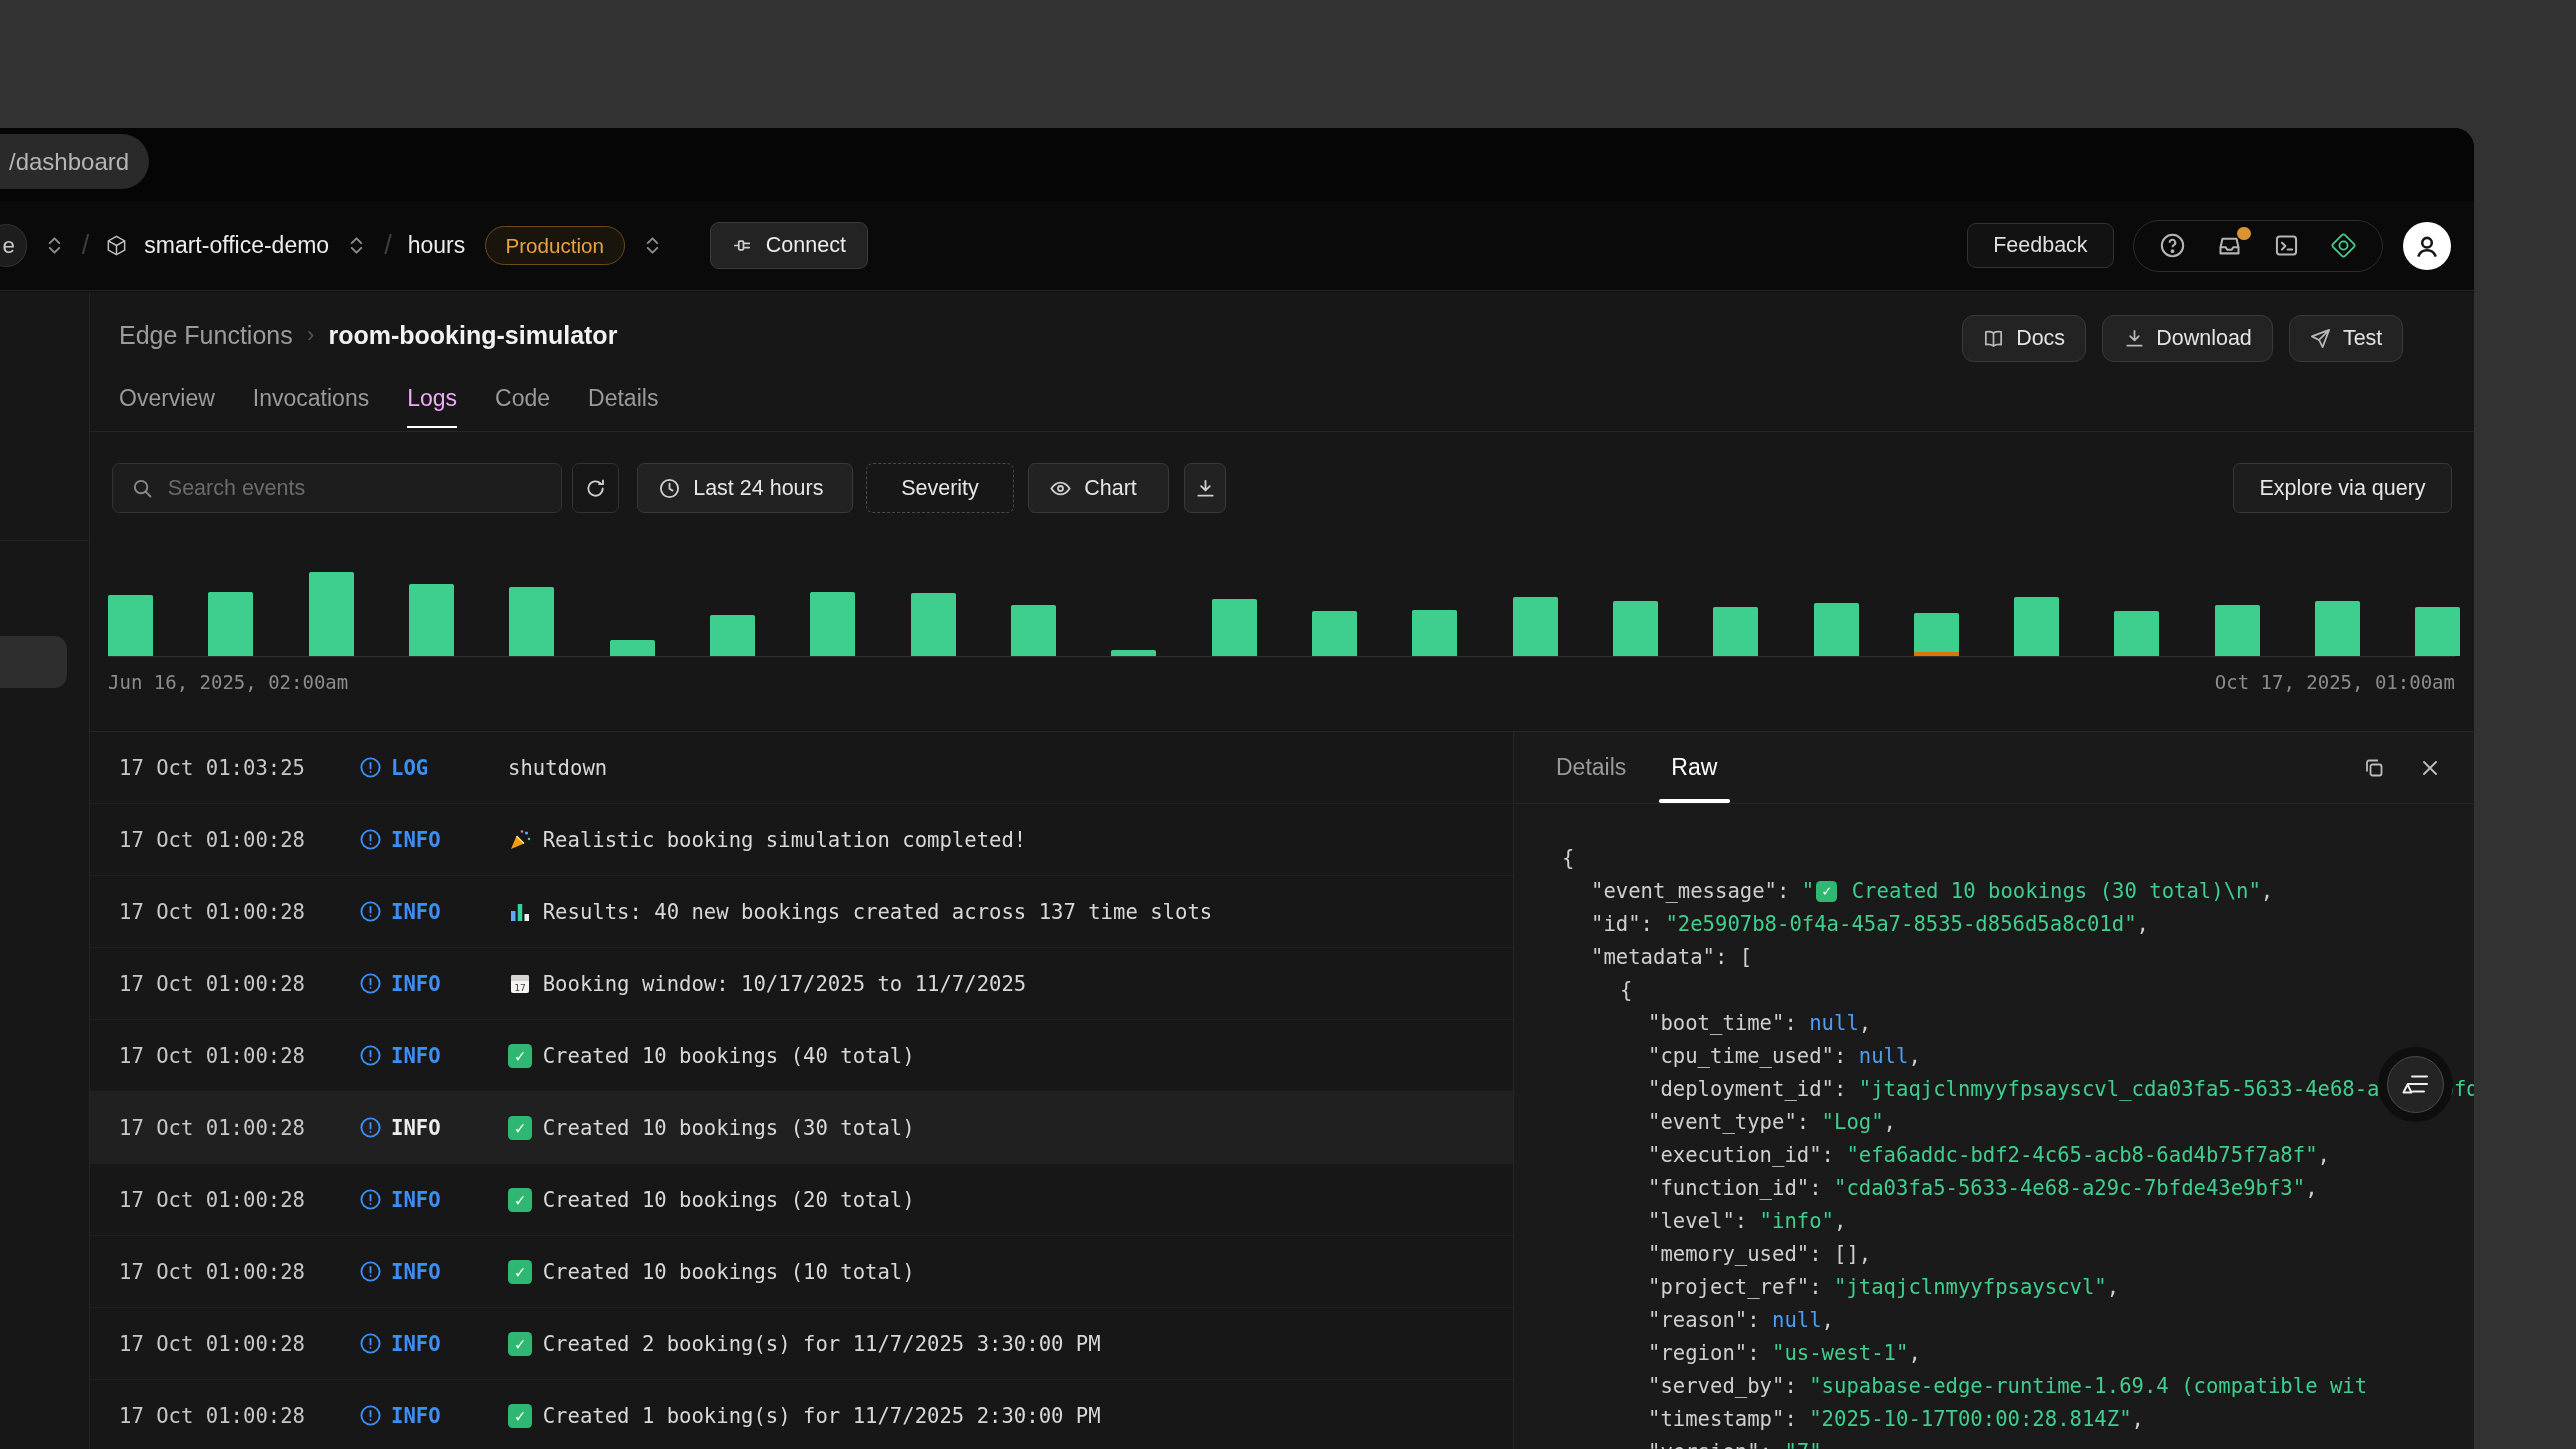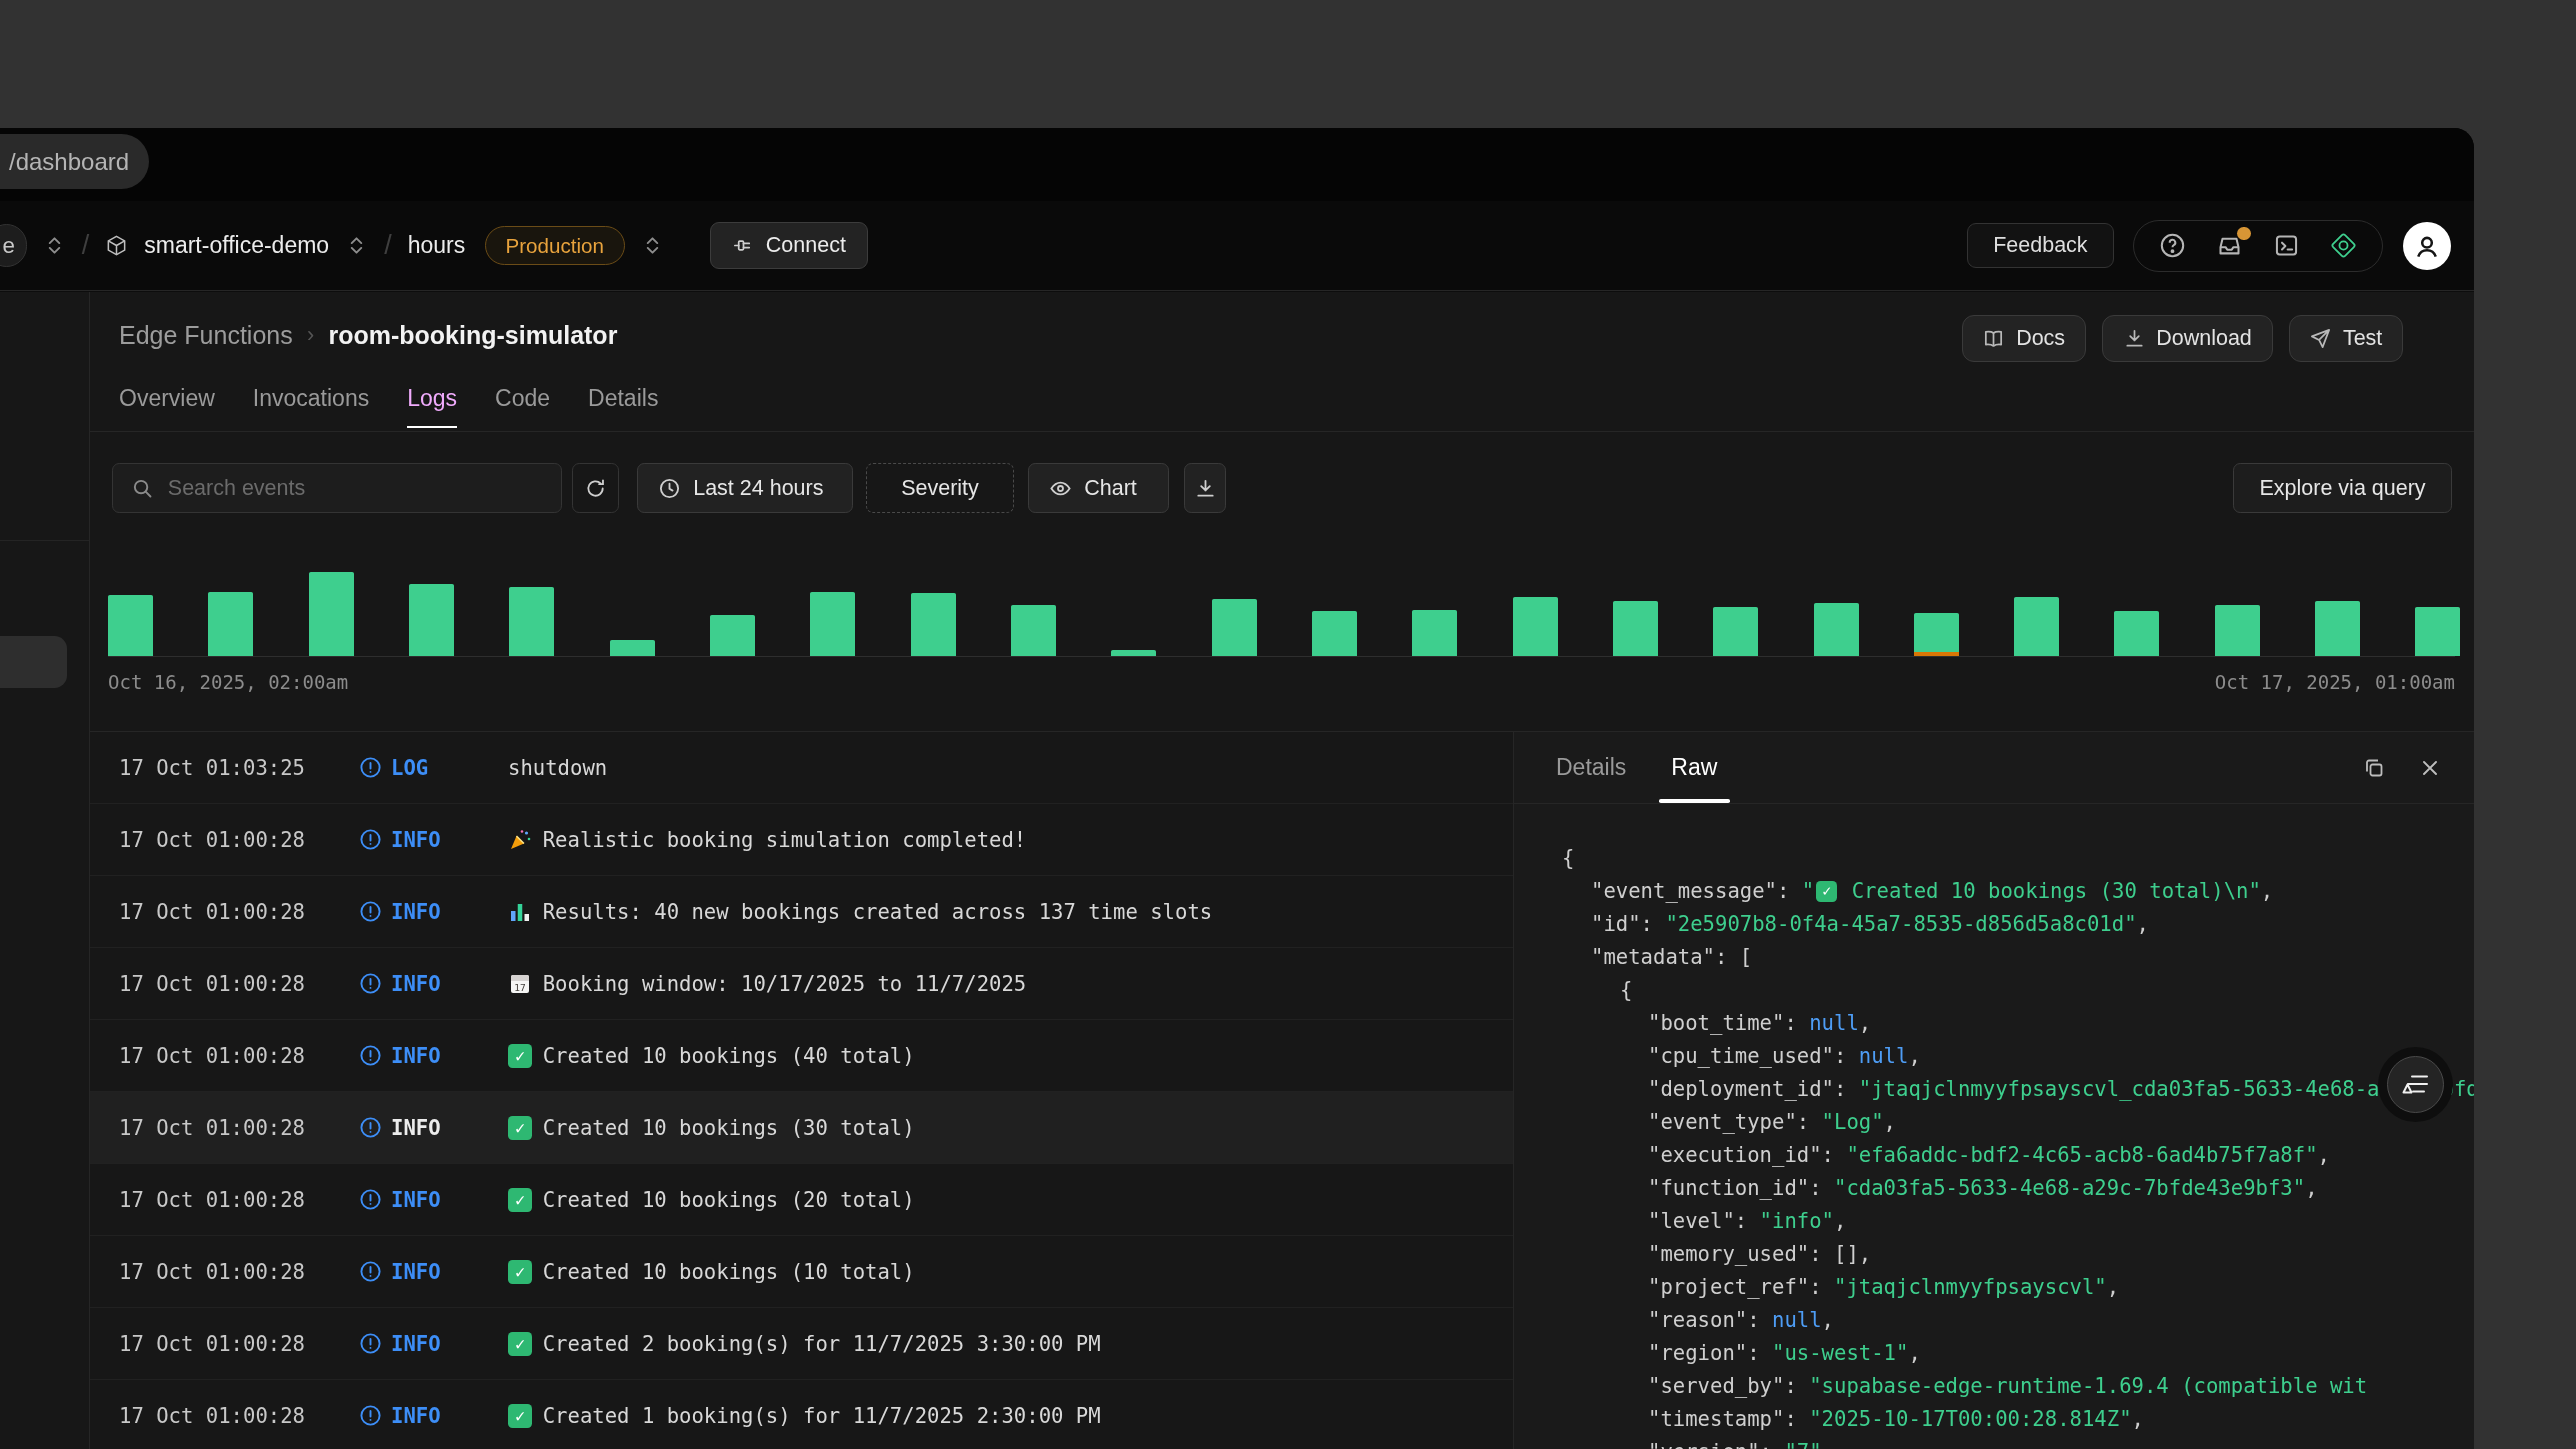--- a/index.html
+++ b/index.html
@@ -379,21 +379,21 @@
           <div class="bar" style="height:51px"></div>
         </div>
         <div class="bar-slot" style="left:2225px">
           <div class="bar" style="height:55px"></div>
         </div>
         <div class="bar-slot" style="left:2325px">
           <div class="bar" style="height:49px"></div>
         </div>
       </div>
     <div class="chart-axis"></div>
-    <span class="chart-label l">Oct 16, 2025, 02:00am</span>
+    <span class="chart-label l">Jun 16, 2025, 02:00am</span>
     <span class="chart-label r">Oct 17, 2025, 01:00am</span>
 
     <div class="logtable">
         <div class="lrow">
           <span class="lts">17 Oct 01:03:25</span>
           <span class="lsev">
             <svg class="sev-ic" viewBox="0 0 24 24" fill="none" stroke="#3d8ef7" stroke-width="2">
               <circle cx="12" cy="12" r="9.5"></circle>
               <path d="M12 7.3V13" stroke-linecap="round"></path>
               <circle cx="12" cy="16.6" r="1" fill="#3d8ef7" stroke="none"></circle>

